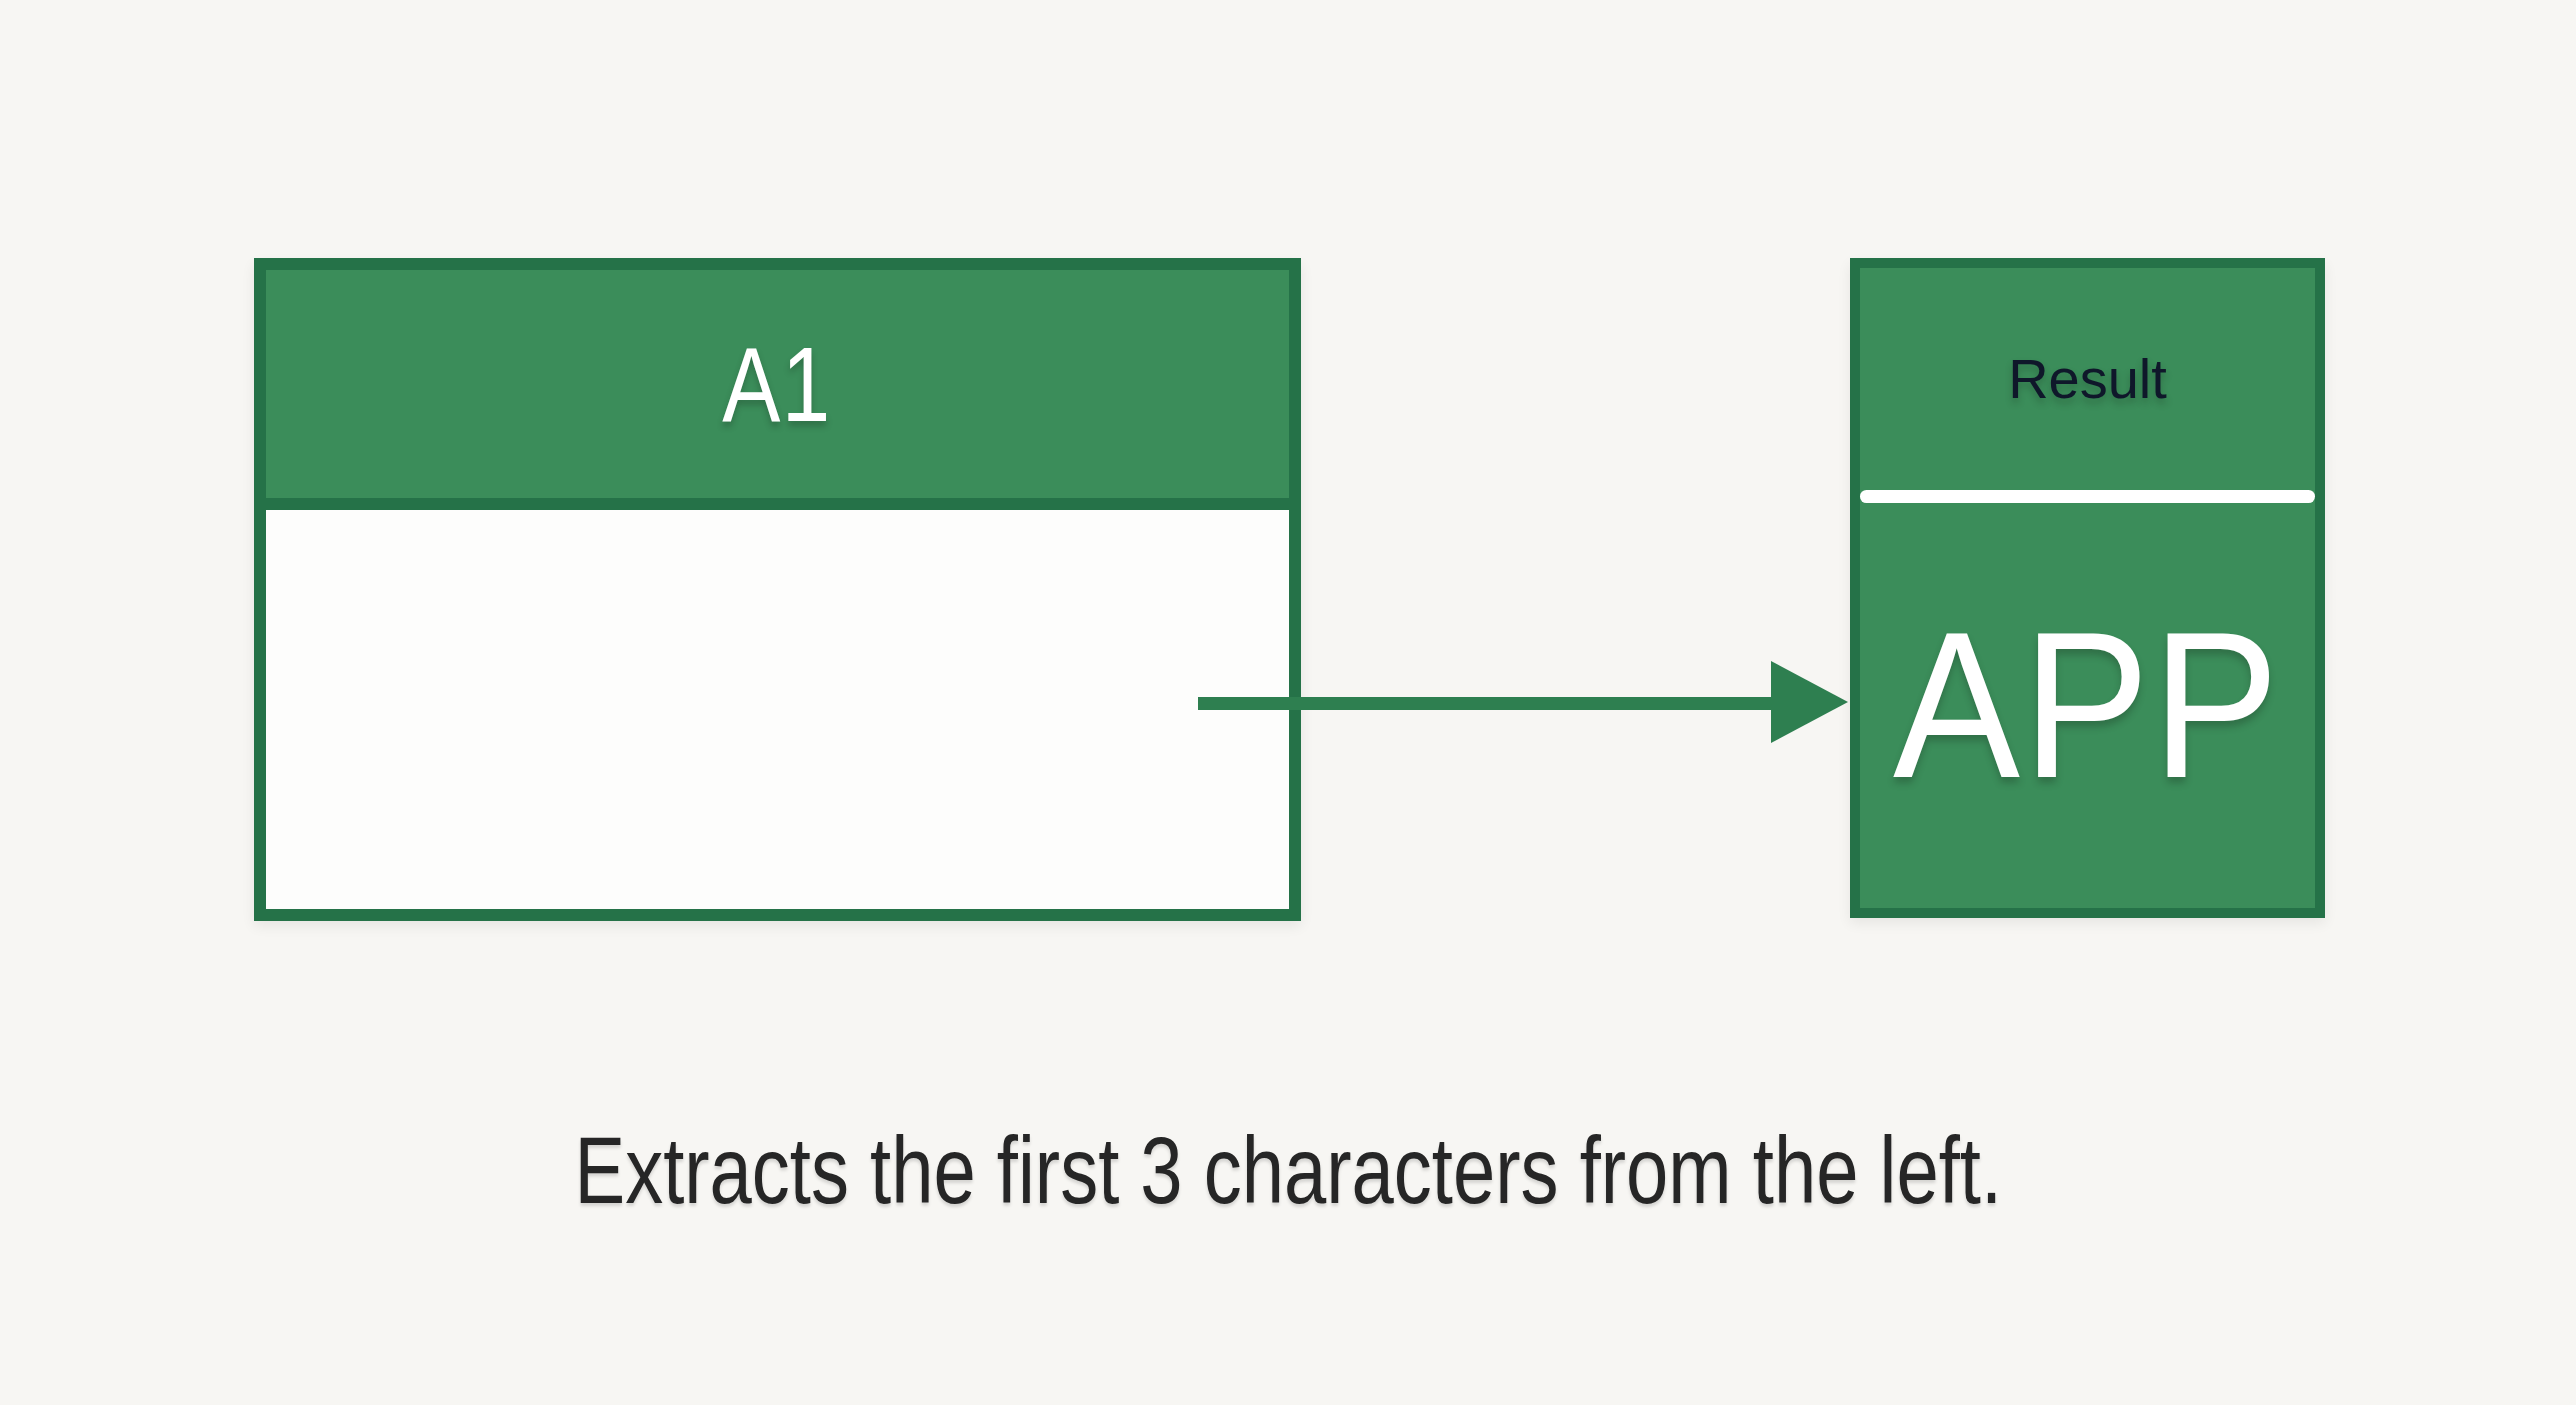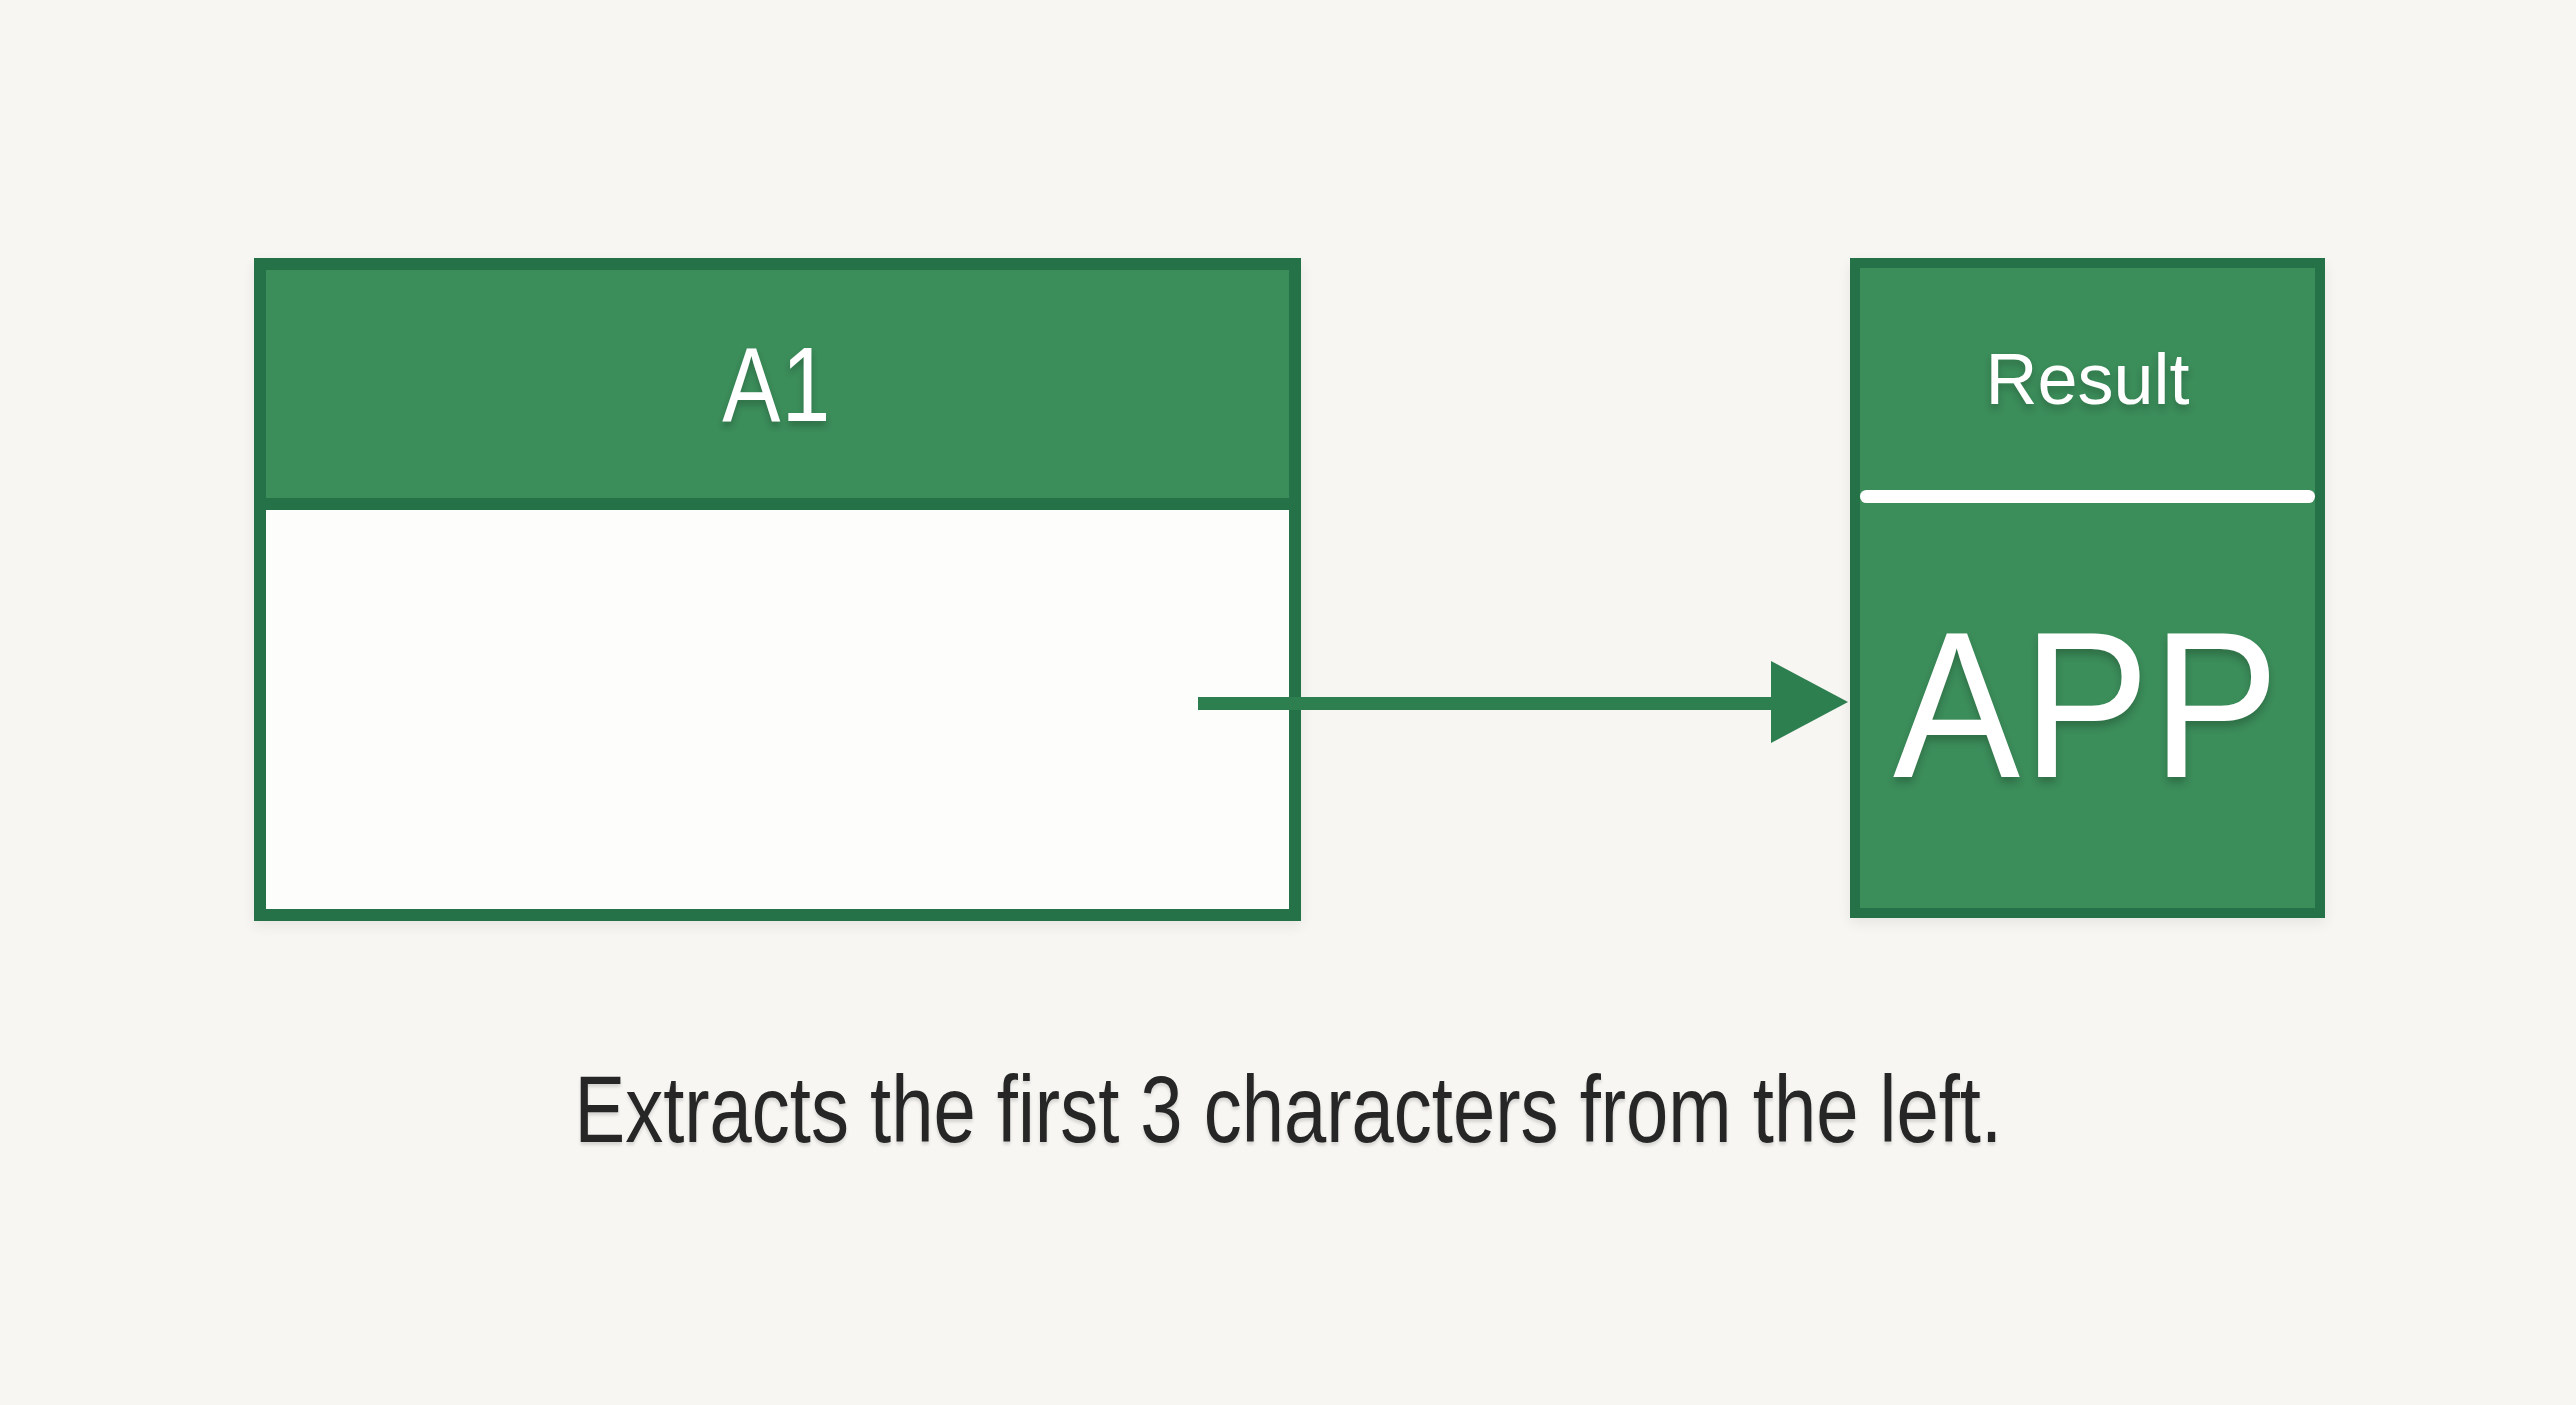--- a/index.html
+++ b/index.html
@@ -128,22 +128,22 @@
     flex-direction: column;
     box-shadow: 0 5.5px 12.8px rgba(0,0,0,0.07);
   }
   .result-header {
     height: 222px;
     display: flex;
     align-items: center;
     justify-content: center;
   }
   .result-header-text {
-    color: #ffffff;
-    font-size: 72px;
+    color: #0f172a;
+    font-size: 56px;
     line-height: 1;
     text-shadow: 0 4.6px 7.3px rgba(20,40,25,0.28);
     white-space: nowrap;
   }
   .result-divider {
     height: 12.8px;
     background: #ffffff;
     border-radius: 6.4px;
   }
   .result-value-area {
@@ -160,21 +160,21 @@
     transform: scaleX(0.92);
     transform-origin: center center;
     text-shadow: 0 5.5px 8.2px rgba(20,40,25,0.28);
     white-space: nowrap;
   }
 
   
   .caption-wrap {
     position: absolute;
     left: 0;
-    top: 1055px;
+    top: 1116px;
     width: 2576px;
     display: flex;
     justify-content: center;
   }
   .caption-text {
     font-size: 95px;
     line-height: 1.15;
     color: var(--text-dark, #262626);
     transform: scaleX(0.80);
     transform-origin: center top;

